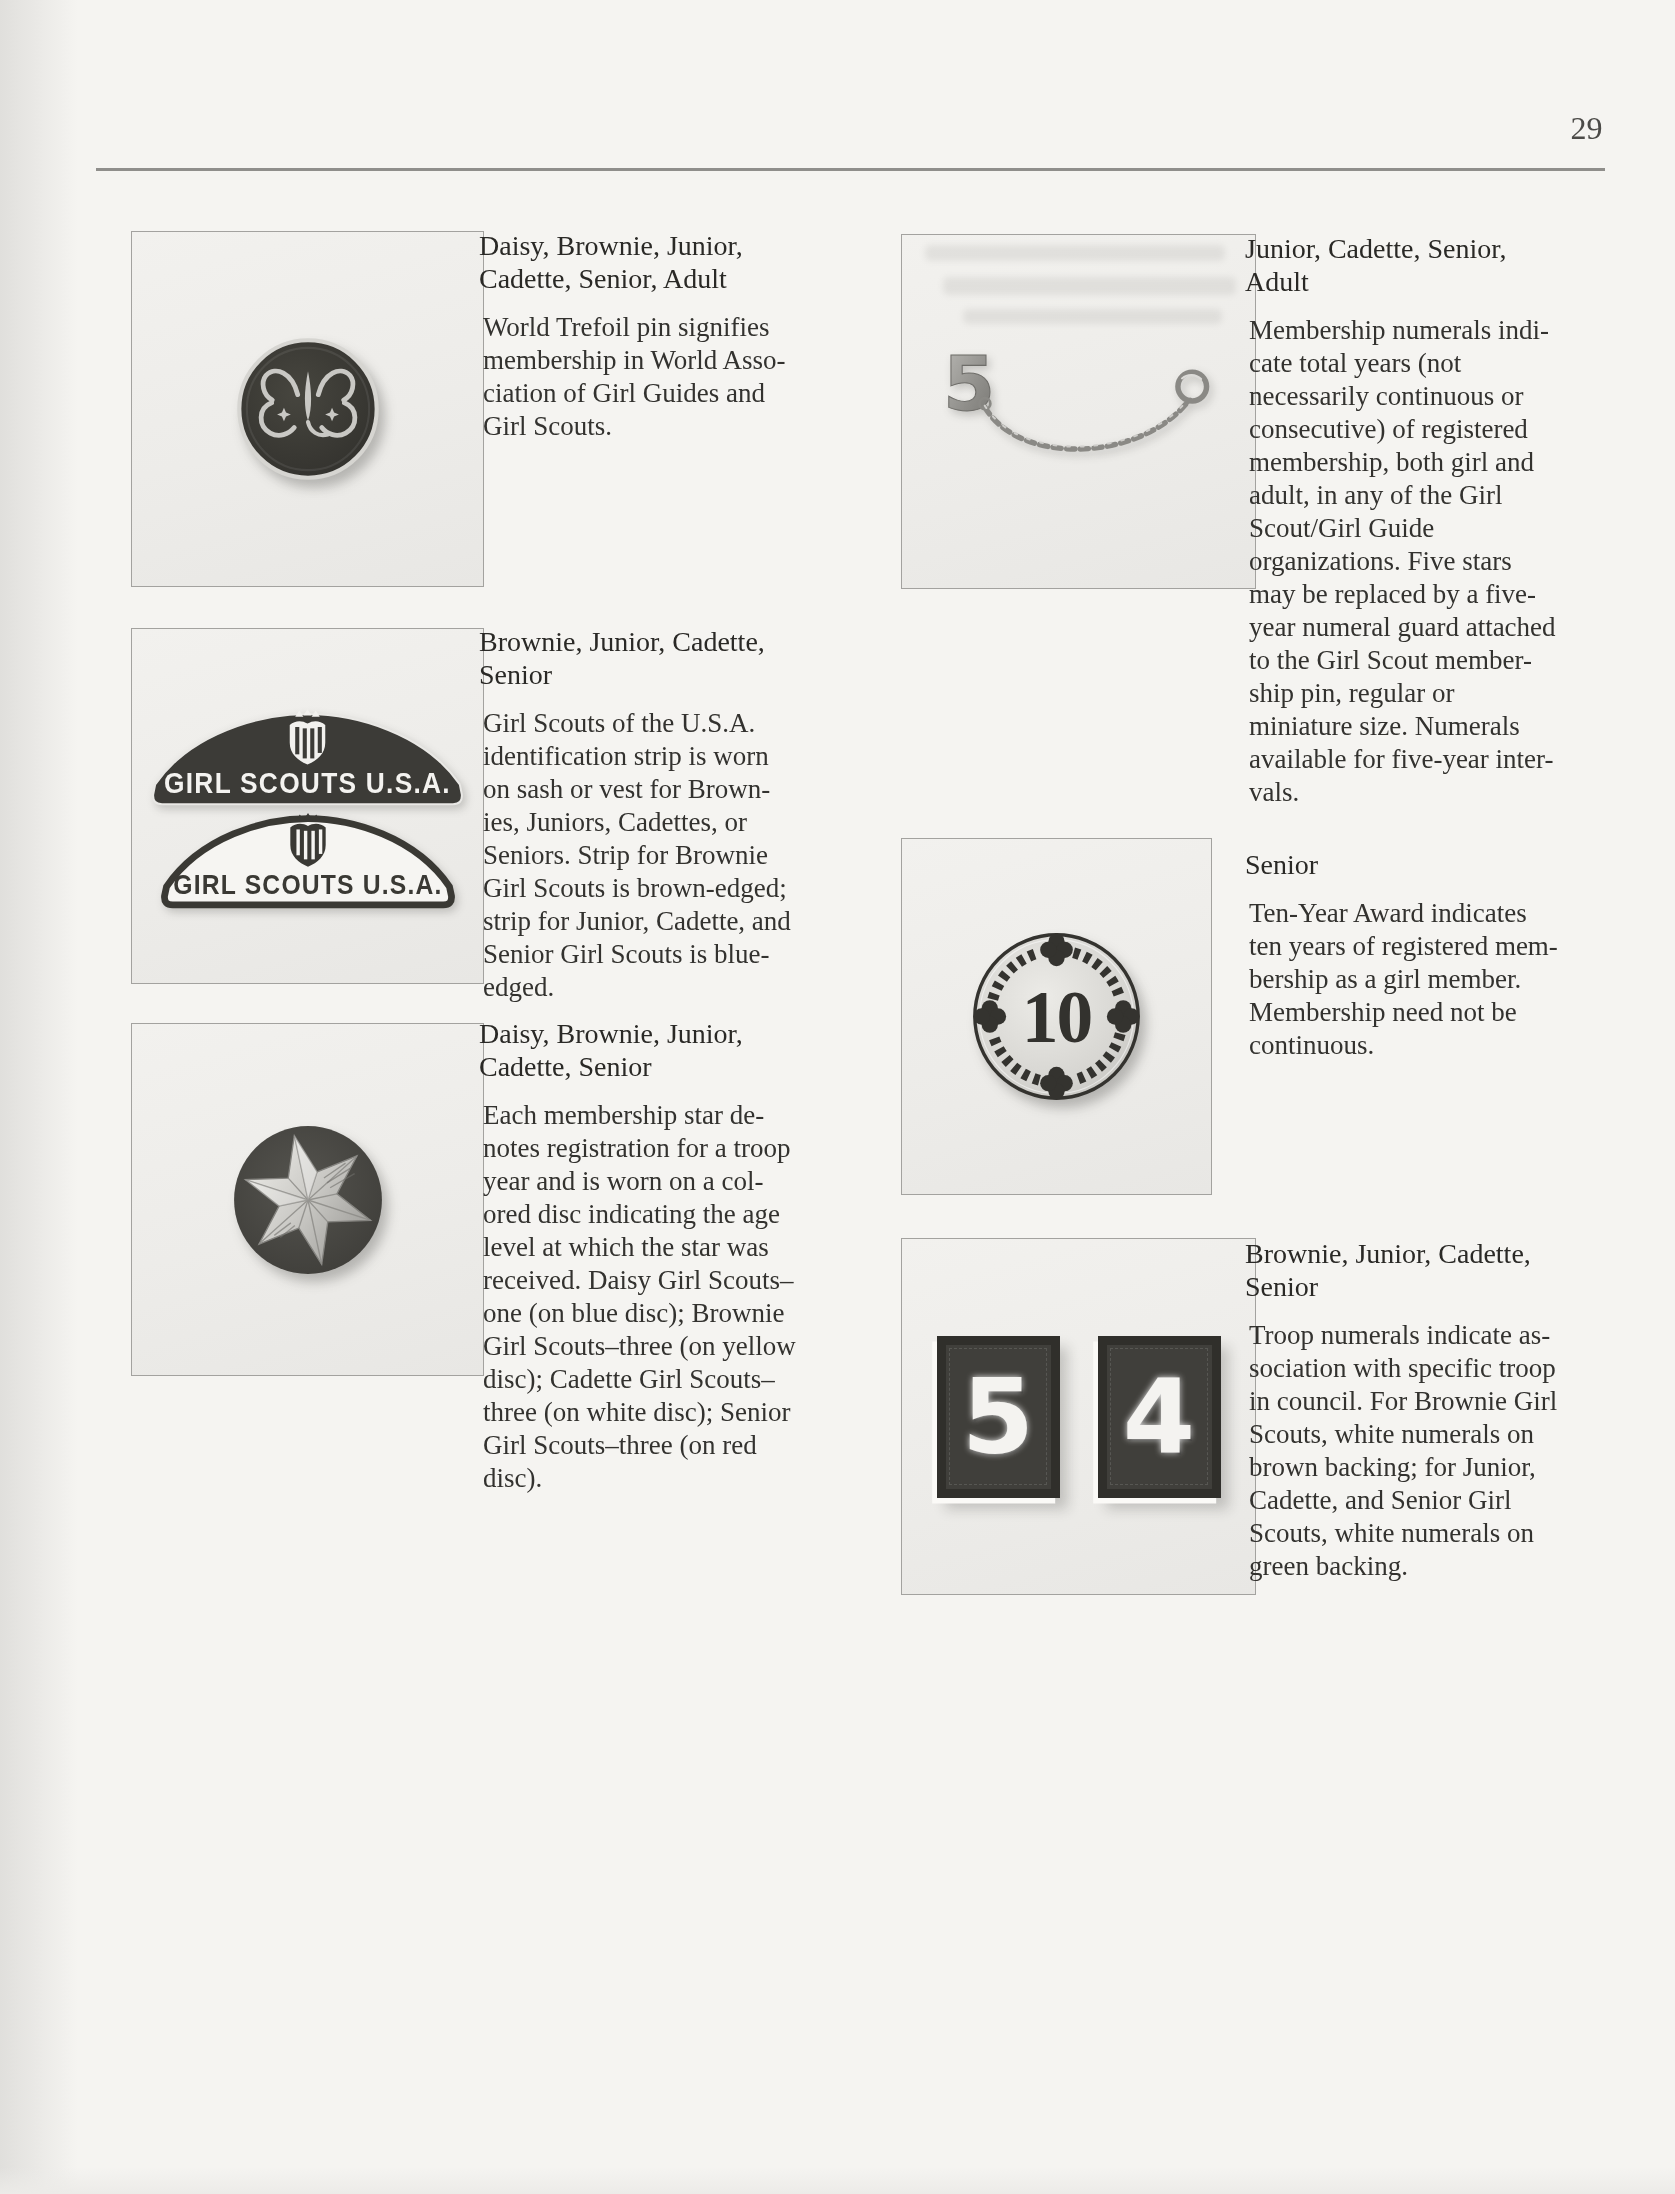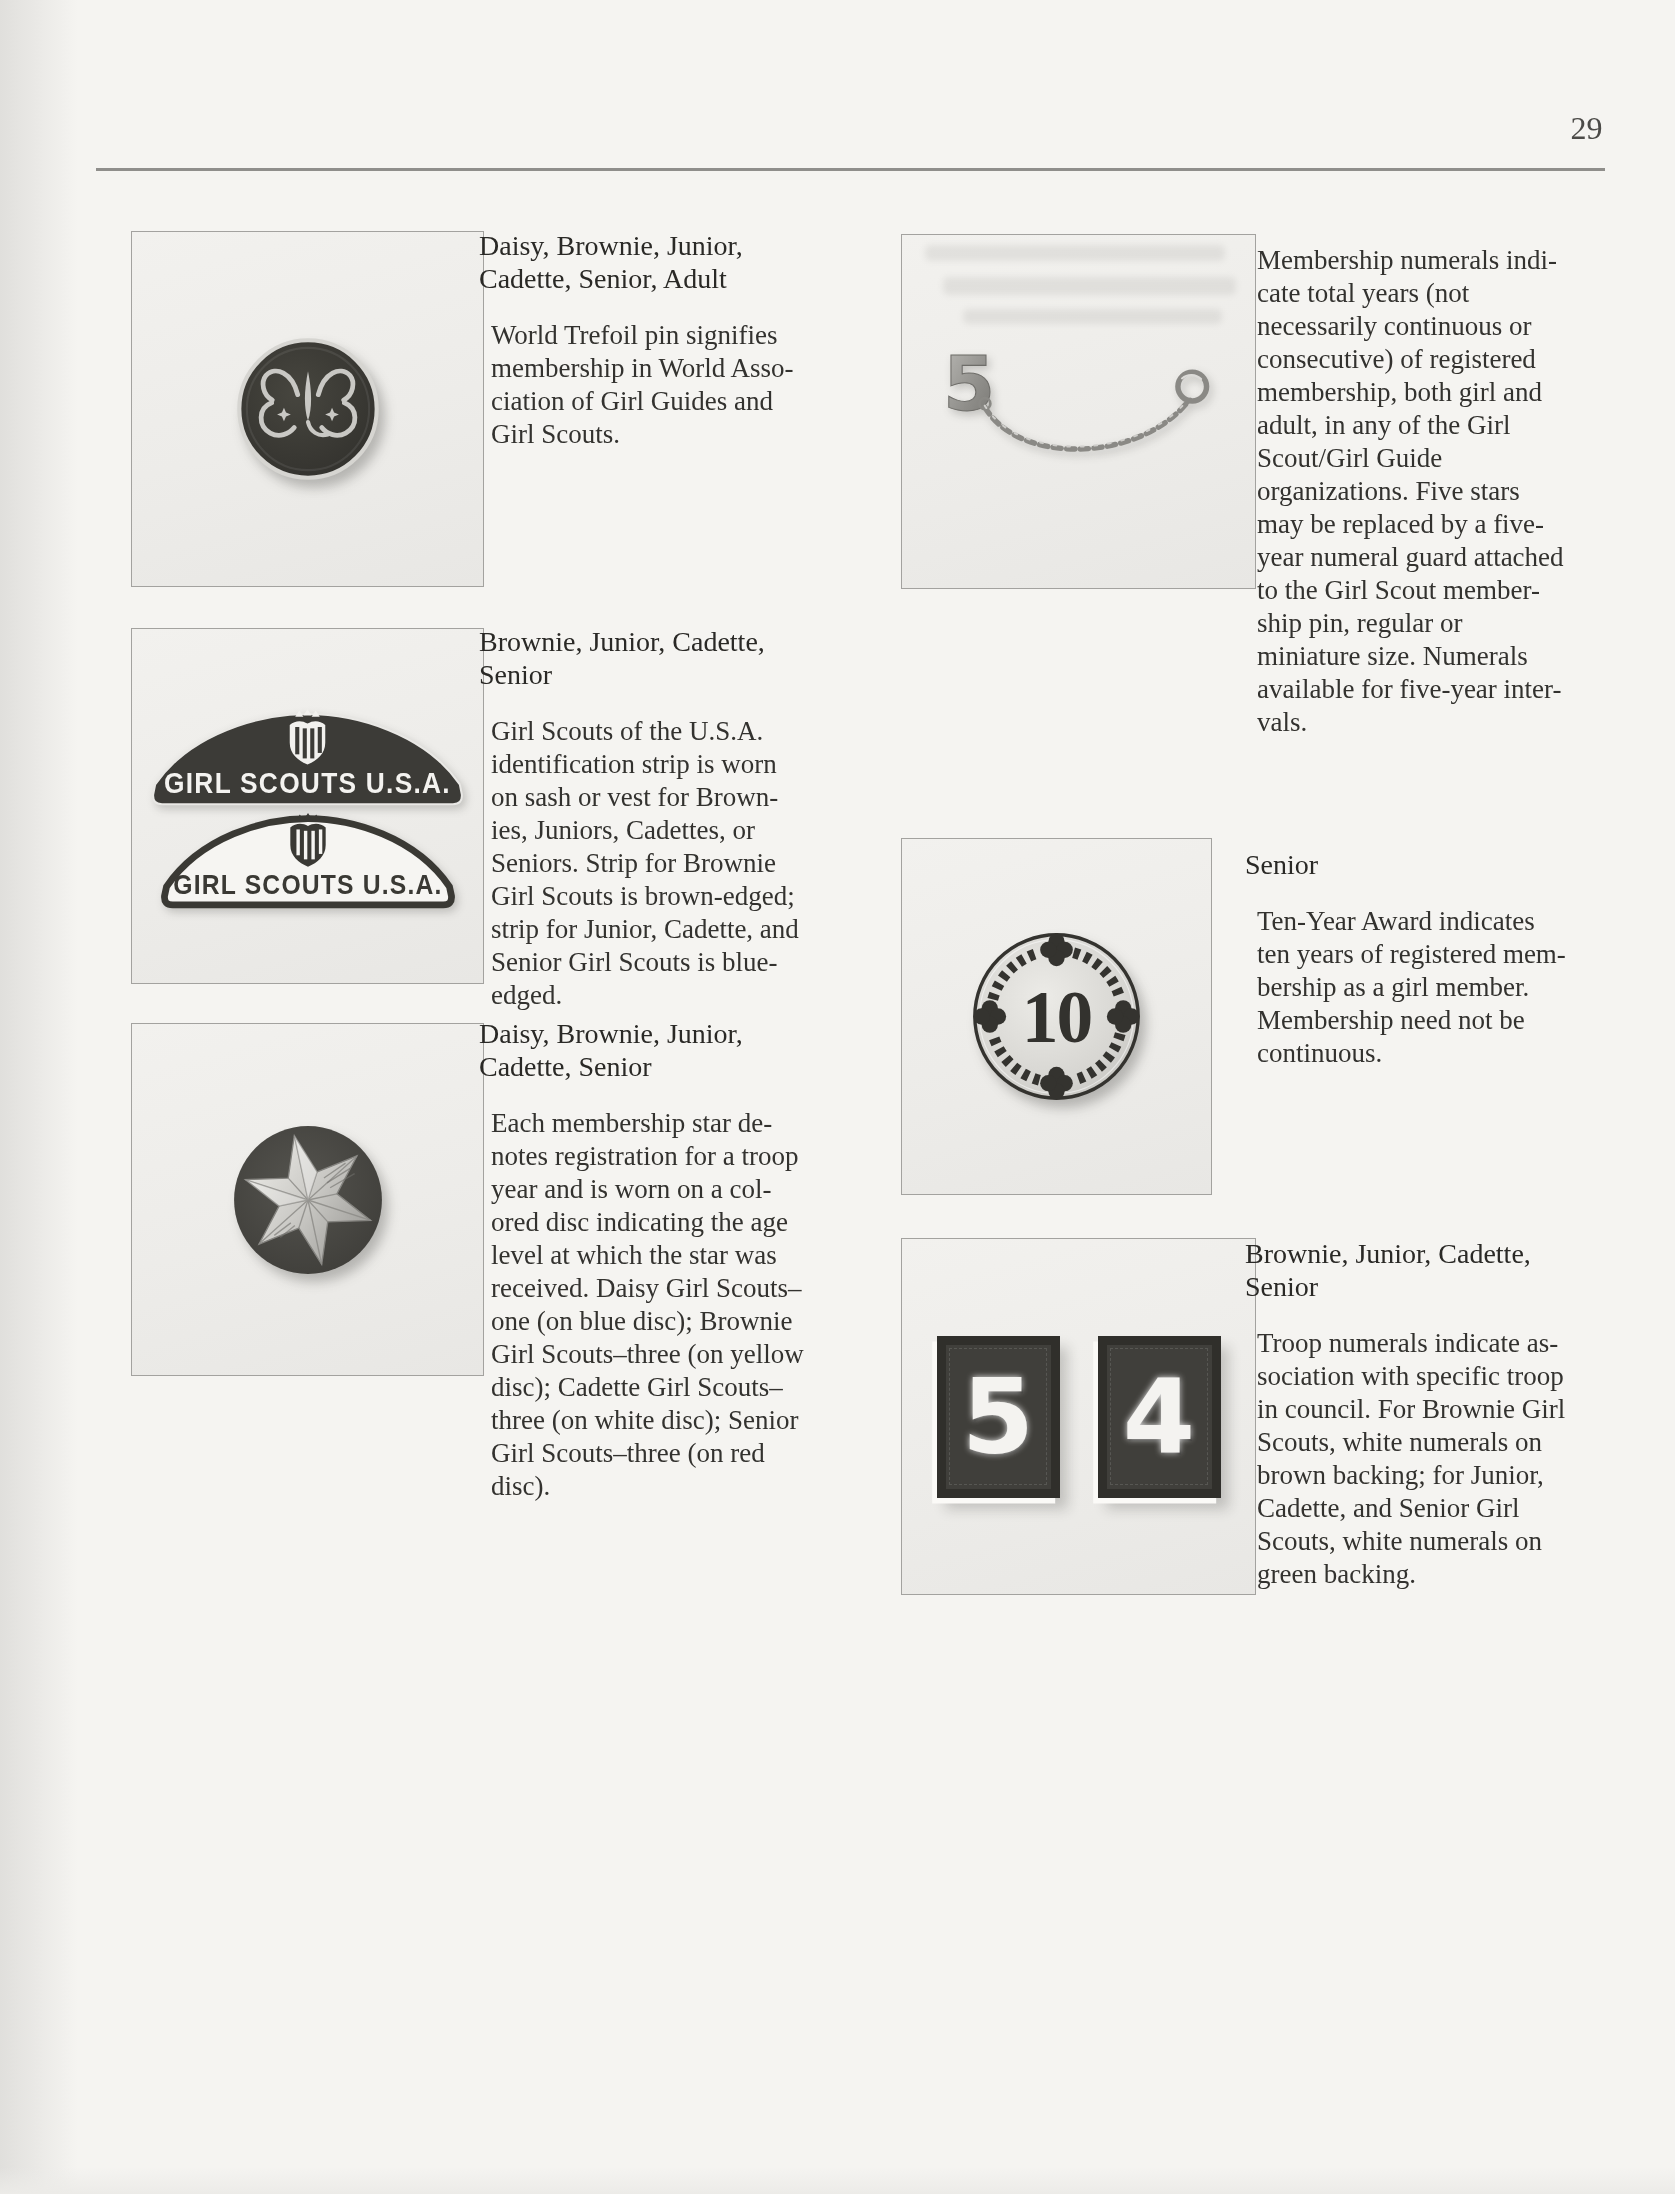--- a/index.html
+++ b/index.html
@@ -27,21 +27,21 @@
   #photo-tenyear {left:861px;top:827px;width:311px;height:357px;text-align:center;}
   #photo-patches {left:861px;top:1227px;width:355px;height:357px;gap:38px;}
 
   .shadowed{filter:drop-shadow(6.1px 8.2px 6.1px rgba(40,40,36,0.28));}
   .soft-shadow{filter:drop-shadow(3.4px 4.8px 4.1px rgba(40,40,36,0.22));}
 
   .ghost{position:absolute;background:#8f8e8a;opacity:0.16;filter:blur(3.4px);border-radius:5.5px;}
 
   .entry{position:absolute;width:382px;white-space:pre-line;}
   .entry h3{margin:0;font-size:28px;line-height:33px;font-weight:normal;color:#2a2926;}
-  .entry p{margin:12px;font-size:27px;line-height:33px;color:#33322f;}
+  .entry p{margin:4px;font-size:27px;line-height:33px;color:#33322f;}
   .col-left{left:479px;}
   .col-right{left:1245px;}
   #entry-0{top:217px;}
   #entry-1{top:613px;}
   #entry-2{top:1005px;}
   #entry-3{top:220px;}
   #entry-4{top:836px;}
   #entry-5{top:1225px;}
 
   .patch{position:relative;width:123px;height:162px;box-sizing:border-box;
@@ -270,20 +270,22 @@
 received. Daisy Girl Scouts–
 one (on blue disc); Brownie
 Girl Scouts–three (on yellow
 disc); Cadette Girl Scouts–
 three (on white disc); Senior
 Girl Scouts–three (on red
 disc).</p>
 </section>
 
 <section class="entry col-right" id="entry-3">
+  <h3>Junior, Cadette, Senior,
+Adult</h3>
   <p>Membership numerals indi-
 cate total years (not
 necessarily continuous or
 consecutive) of registered
 membership, both girl and
 adult, in any of the Girl
 Scout/Girl Guide
 organizations. Five stars
 may be replaced by a five-
 year numeral guard attached

